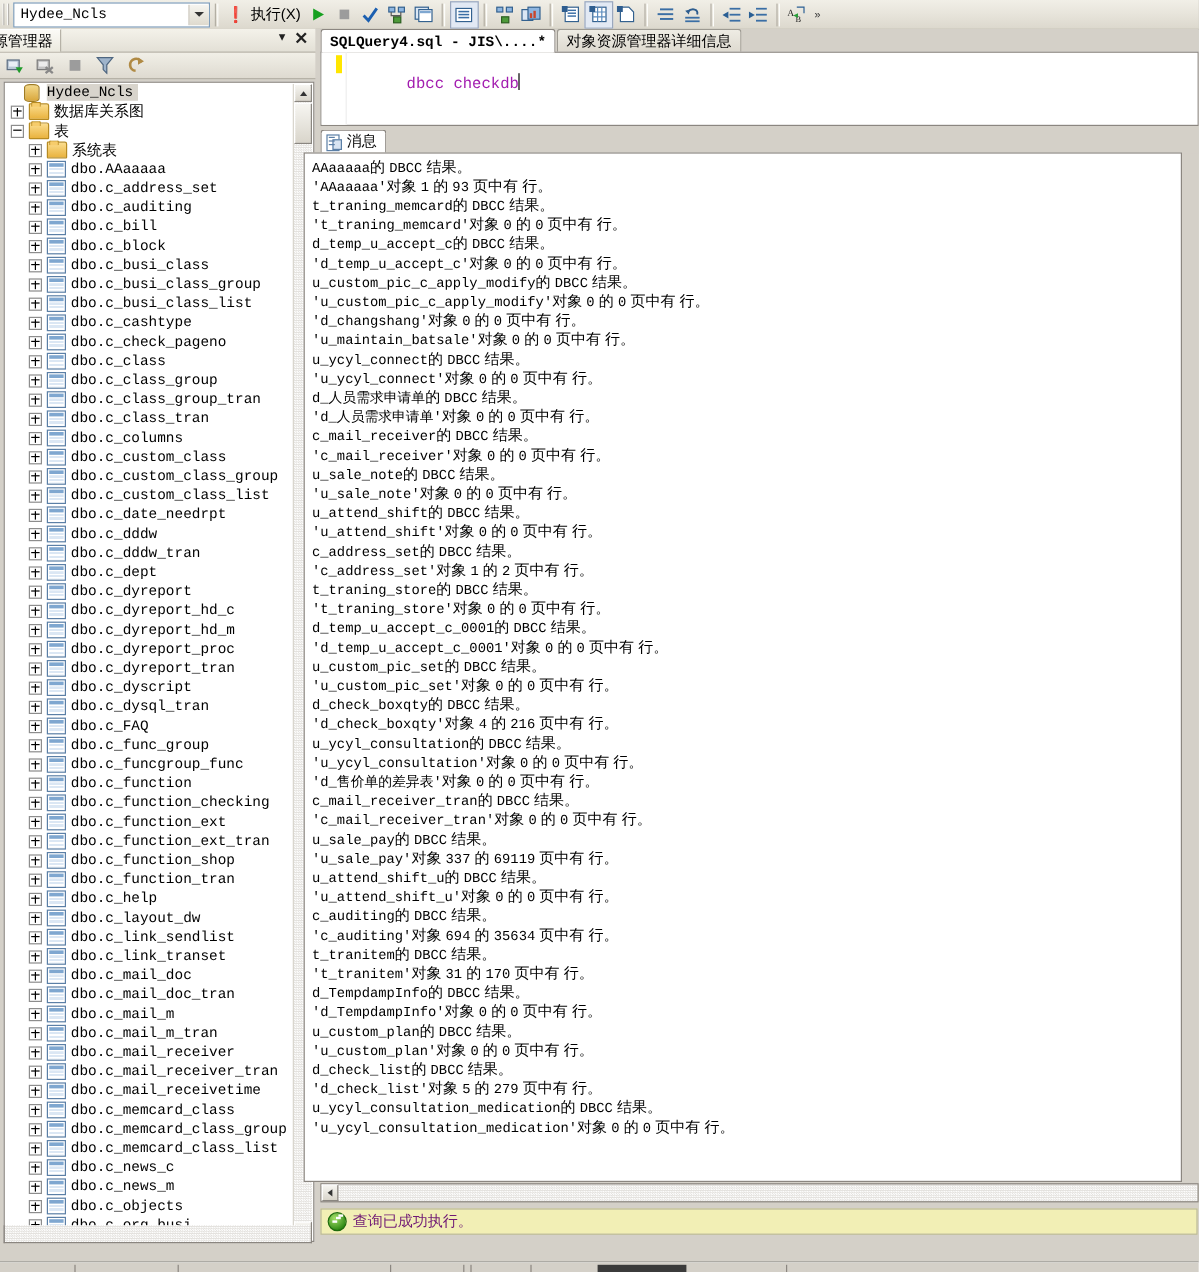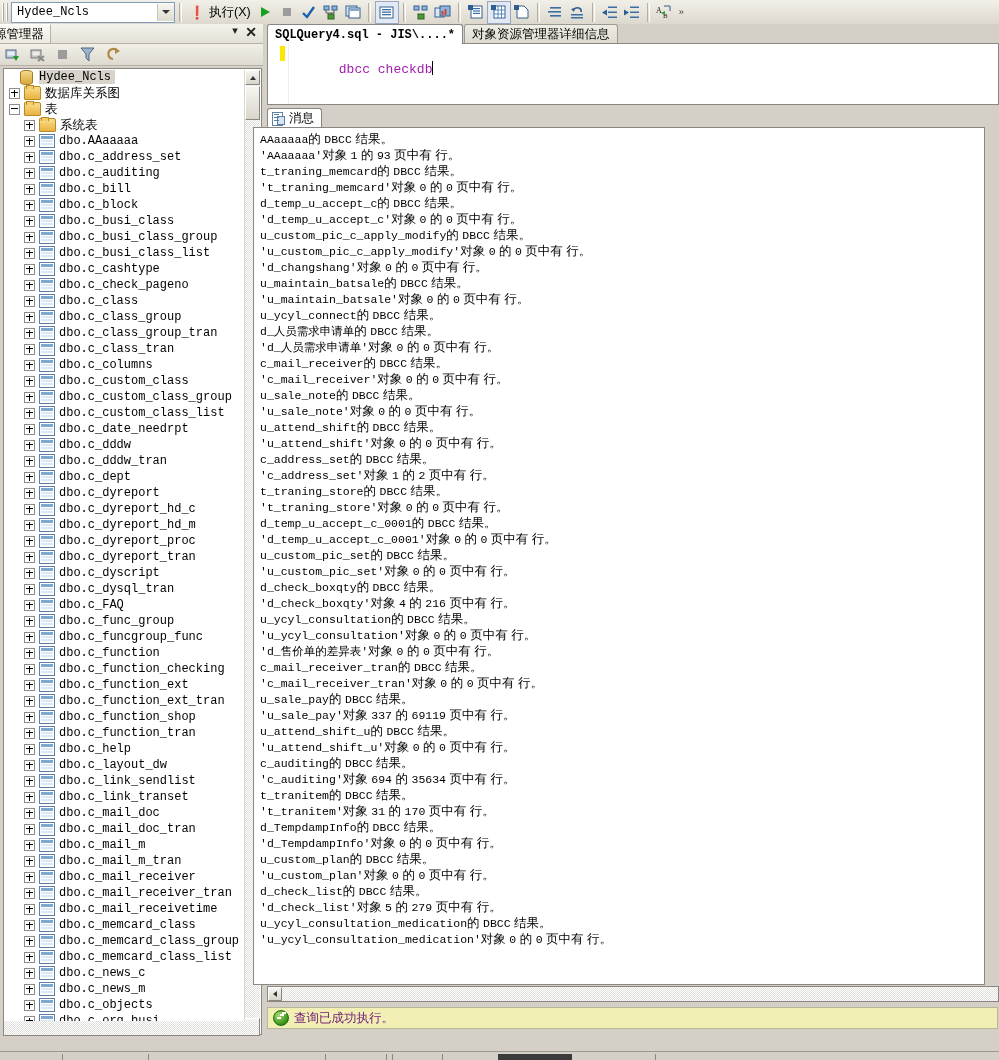--- a/index.html
+++ b/index.html
@@ -783,23 +783,23 @@
     <div class="msglist" id="msglist">
         <div class="mline"><span class="mono">AAaaaaa</span><span class="cjk">的 </span><span class="mono">DBCC</span><span class="cjk"> 结果。</span></div>
         <div class="mline"><span class="mono">'AAaaaaa'</span><span class="cjk">对象 </span><span class="mono">1</span><span class="cjk"> 的 </span><span class="mono">93</span><span class="cjk"> 页中有 </span><span class="cjk"> 行。</span></div>
         <div class="mline"><span class="mono">t_traning_memcard</span><span class="cjk">的 </span><span class="mono">DBCC</span><span class="cjk"> 结果。</span></div>
         <div class="mline"><span class="mono">'t_traning_memcard'</span><span class="cjk">对象 </span><span class="mono">0</span><span class="cjk"> 的 </span><span class="mono">0</span><span class="cjk"> 页中有 </span><span class="cjk"> 行。</span></div>
         <div class="mline"><span class="mono">d_temp_u_accept_c</span><span class="cjk">的 </span><span class="mono">DBCC</span><span class="cjk"> 结果。</span></div>
         <div class="mline"><span class="mono">'d_temp_u_accept_c'</span><span class="cjk">对象 </span><span class="mono">0</span><span class="cjk"> 的 </span><span class="mono">0</span><span class="cjk"> 页中有 </span><span class="cjk"> 行。</span></div>
         <div class="mline"><span class="mono">u_custom_pic_c_apply_modify</span><span class="cjk">的 </span><span class="mono">DBCC</span><span class="cjk"> 结果。</span></div>
         <div class="mline"><span class="mono">'u_custom_pic_c_apply_modify'</span><span class="cjk">对象 </span><span class="mono">0</span><span class="cjk"> 的 </span><span class="mono">0</span><span class="cjk"> 页中有 </span><span class="cjk"> 行。</span></div>
         <div class="mline"><span class="mono">'d_changshang'</span><span class="cjk">对象 </span><span class="mono">0</span><span class="cjk"> 的 </span><span class="mono">0</span><span class="cjk"> 页中有 </span><span class="cjk"> 行。</span></div>
-        <div class="mline"><span class="mono">u_maintain_batsale</span><span class="cjk">的 </span><span class="mono">DBCC</span><span class="cjk"> 结果。</span></div>
         <div class="mline"><span class="mono">'u_maintain_batsale'</span><span class="cjk">对象 </span><span class="mono">0</span><span class="cjk"> 的 </span><span class="mono">0</span><span class="cjk"> 页中有 </span><span class="cjk"> 行。</span></div>
         <div class="mline"><span class="mono">u_ycyl_connect</span><span class="cjk">的 </span><span class="mono">DBCC</span><span class="cjk"> 结果。</span></div>
+        <div class="mline"><span class="mono">'u_ycyl_connect'</span><span class="cjk">对象 </span><span class="mono">0</span><span class="cjk"> 的 </span><span class="mono">0</span><span class="cjk"> 页中有 </span><span class="cjk"> 行。</span></div>
         <div class="mline"><span class="mono">d_人员需求申请单</span><span class="cjk">的 </span><span class="mono">DBCC</span><span class="cjk"> 结果。</span></div>
         <div class="mline"><span class="mono">'d_人员需求申请单'</span><span class="cjk">对象 </span><span class="mono">0</span><span class="cjk"> 的 </span><span class="mono">0</span><span class="cjk"> 页中有 </span><span class="cjk"> 行。</span></div>
         <div class="mline"><span class="mono">c_mail_receiver</span><span class="cjk">的 </span><span class="mono">DBCC</span><span class="cjk"> 结果。</span></div>
         <div class="mline"><span class="mono">'c_mail_receiver'</span><span class="cjk">对象 </span><span class="mono">0</span><span class="cjk"> 的 </span><span class="mono">0</span><span class="cjk"> 页中有 </span><span class="cjk"> 行。</span></div>
         <div class="mline"><span class="mono">u_sale_note</span><span class="cjk">的 </span><span class="mono">DBCC</span><span class="cjk"> 结果。</span></div>
         <div class="mline"><span class="mono">'u_sale_note'</span><span class="cjk">对象 </span><span class="mono">0</span><span class="cjk"> 的 </span><span class="mono">0</span><span class="cjk"> 页中有 </span><span class="cjk"> 行。</span></div>
         <div class="mline"><span class="mono">u_attend_shift</span><span class="cjk">的 </span><span class="mono">DBCC</span><span class="cjk"> 结果。</span></div>
         <div class="mline"><span class="mono">'u_attend_shift'</span><span class="cjk">对象 </span><span class="mono">0</span><span class="cjk"> 的 </span><span class="mono">0</span><span class="cjk"> 页中有 </span><span class="cjk"> 行。</span></div>
         <div class="mline"><span class="mono">c_address_set</span><span class="cjk">的 </span><span class="mono">DBCC</span><span class="cjk"> 结果。</span></div>
         <div class="mline"><span class="mono">'c_address_set'</span><span class="cjk">对象 </span><span class="mono">1</span><span class="cjk"> 的 </span><span class="mono">2</span><span class="cjk"> 页中有 </span><span class="cjk"> 行。</span></div>

